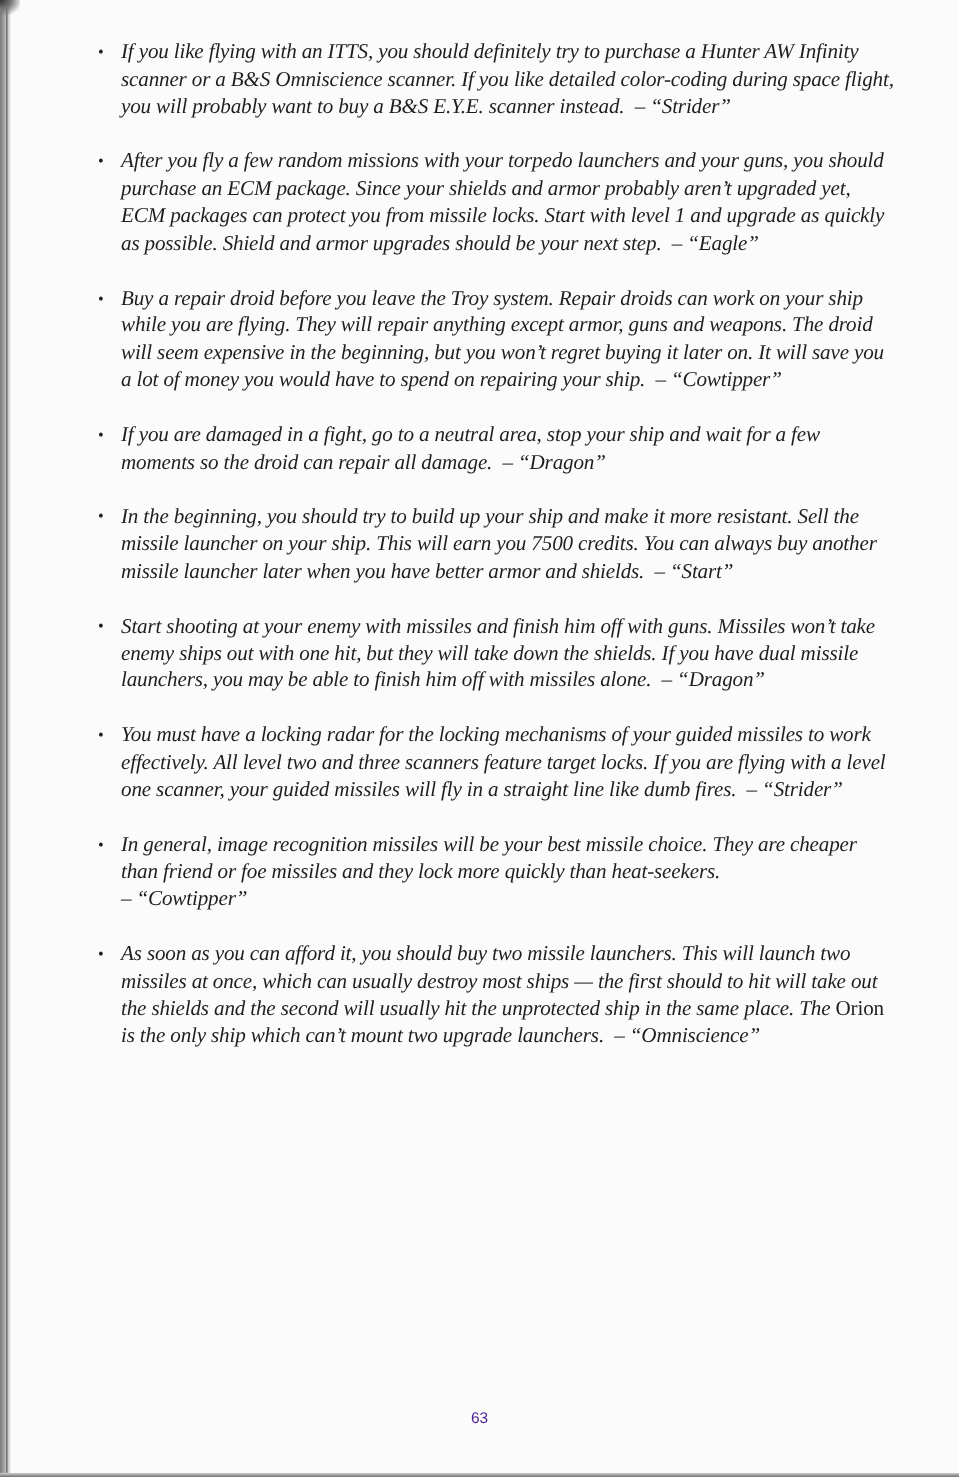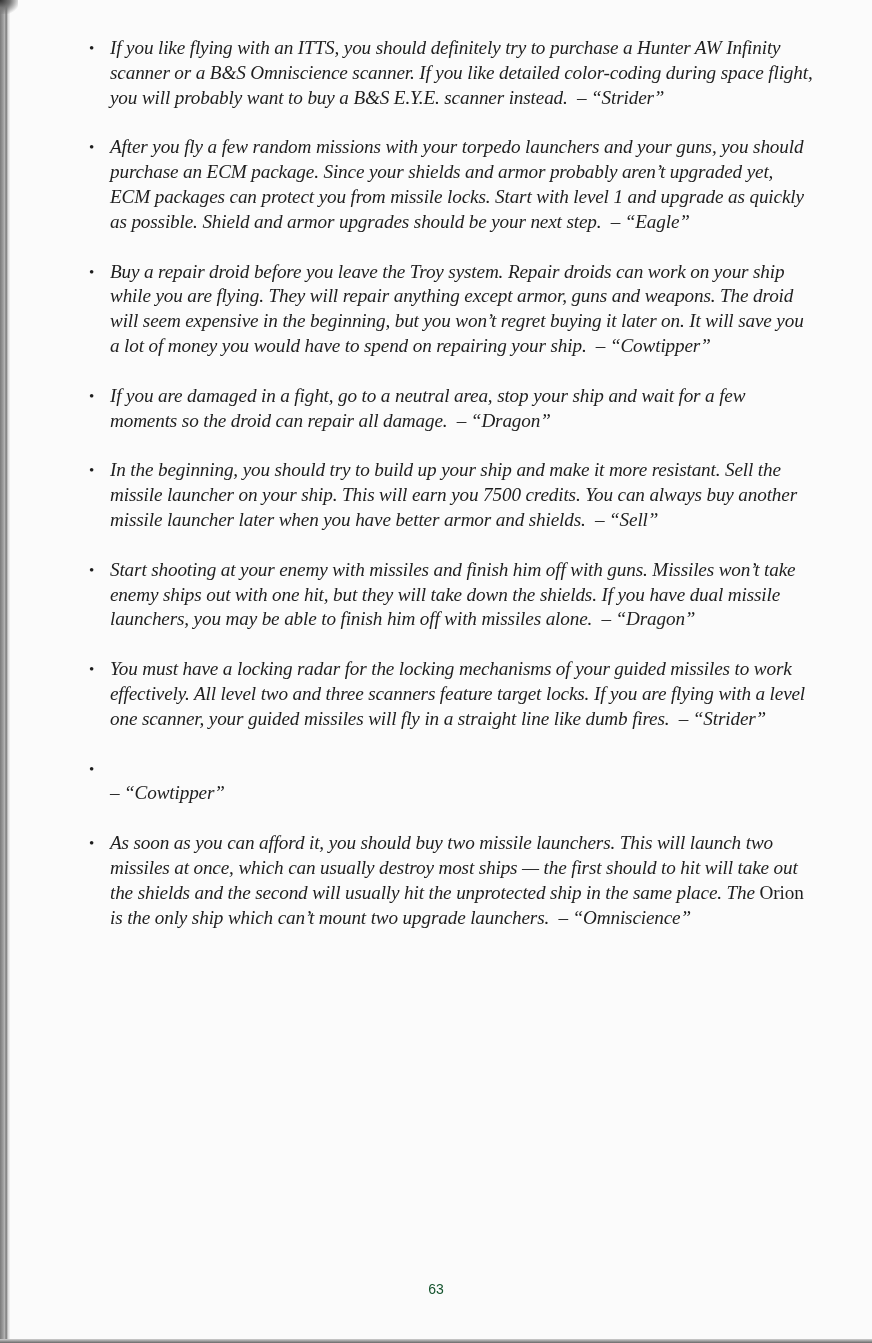--- a/index.html
+++ b/index.html
@@ -68,21 +68,21 @@
       font-style: normal;
     }
     .page-number {
       position: absolute;
       left: 0;
       width: 872px;
       top: 1281px;
       text-align: center;
       font-family: "Liberation Sans", "DejaVu Sans", sans-serif;
       font-size: 14px;
-      color: #14532d;
+      color: #4c1d95;
     }
   </style>
 </head>
 <body>
 
 <div class="spine-shadow"></div>
 <div class="corner-shadow"></div>
 
 <ul class="tips-list">
   <li class="tip">
@@ -101,35 +101,35 @@
     <span>– “Cowtipper”</span>
   </li>
   <li class="tip">
     <span class="bullet">•</span>
     <span>If you are damaged in a fight, go to a neutral area, stop your ship and wait for a few moments so the droid can repair all damage.</span>&nbsp;
     <span>– “Dragon”</span>
   </li>
   <li class="tip">
     <span class="bullet">•</span>
     <span>In the beginning, you should try to build up your ship and make it more resistant. Sell the missile launcher on your ship. This will earn you 7500 credits. You can always buy another missile launcher later when you have better armor and shields.</span>&nbsp;
-    <span>– “Sell”</span>
+    <span>– “Start”</span>
   </li>
   <li class="tip">
     <span class="bullet">•</span>
     <span>Start shooting at your enemy with missiles and finish him off with guns. Missiles won’t take enemy ships out with one hit, but they will take down the shields. If you have dual missile launchers, you may be able to finish him off with missiles alone.</span>&nbsp;
     <span>– “Dragon”</span>
   </li>
   <li class="tip">
     <span class="bullet">•</span>
     <span>You must have a locking radar for the locking mechanisms of your guided missiles to work effectively. All level two and three scanners feature target locks. If you are flying with a level one scanner, your guided missiles will fly in a straight line like dumb fires.</span>&nbsp;
     <span>– “Strider”</span>
   </li>
   <li class="tip">
     <span class="bullet">•</span>
-    <br>
+    <span>In general, image recognition missiles will be your best missile choice. They are cheaper than friend or foe missiles and they lock more quickly than heat-seekers.</span><br>
     <span>– “Cowtipper”</span>
   </li>
   <li class="tip">
     <span class="bullet">•</span>
     <span>As soon as you can afford it, you should buy two missile launchers. This will launch two missiles at once, which can usually destroy most ships — the first should to hit will take out the shields and the second will usually hit the unprotected ship in the same place. The </span><span class="roman">Orion</span><span> is the only ship which can’t mount two upgrade launchers.</span>&nbsp;
     <span>– “Omniscience”</span>
   </li>
 </ul>
 
 <div class="page-number">63</div>

